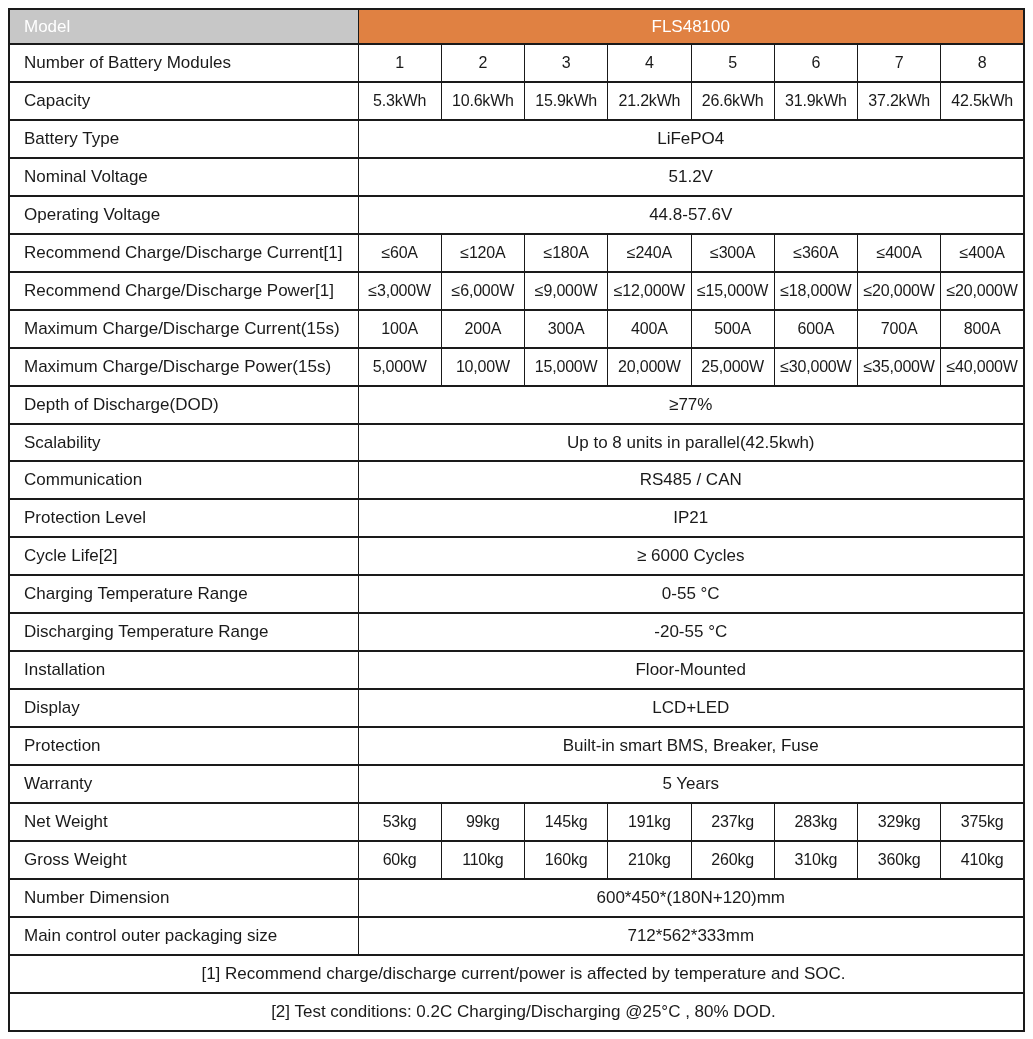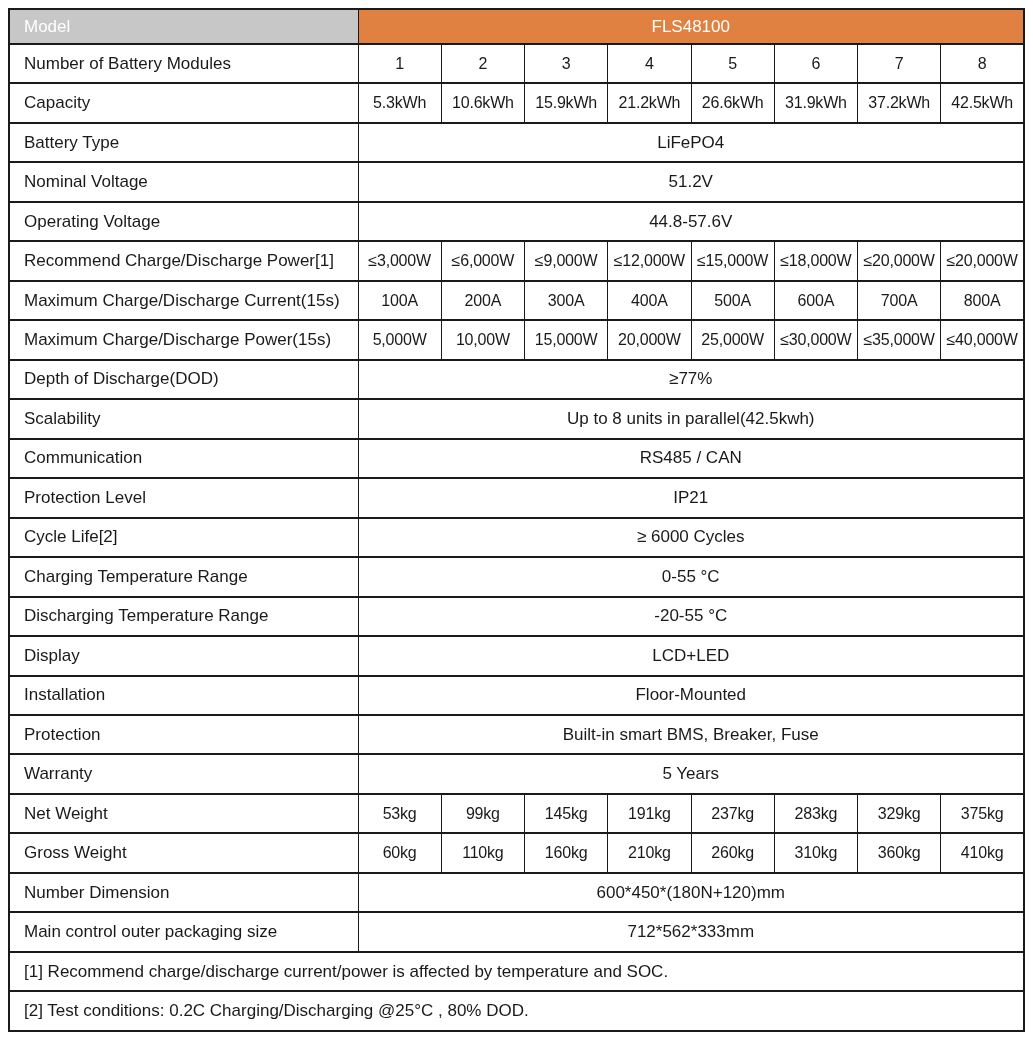--- a/index.html
+++ b/index.html
@@ -59,21 +59,21 @@
     text-align: center;
     font-size: 16px;
     letter-spacing: -0.2px;
     padding: 0 1px;
   }
   td.merged-cell {
     text-align: center;
     border-radius: 9px;
   }
   td.footnote-cell {
-    text-align: left;
+    text-align: center;
     padding-left: 14px;
   }
   tbody tr { height: 36px; }
 </style>
 </head>
 <body>
 
 <div class="sheet">
   <table class="spec">
     <colgroup>
@@ -115,20 +115,31 @@
         </tr>
         <tr>
           <td class="label-cell">Nominal Voltage</td>
           <td class="merged-cell" colspan="8">51.2V</td>
         </tr>
         <tr>
           <td class="label-cell">Operating Voltage</td>
           <td class="merged-cell" colspan="8">44.8-57.6V</td>
         </tr>
         <tr>
+          <td class="label-cell">Recommend Charge/Discharge Current[1]</td>
+          <td class="value-cell">≤60A</td>
+          <td class="value-cell">≤120A</td>
+          <td class="value-cell">≤180A</td>
+          <td class="value-cell">≤240A</td>
+          <td class="value-cell">≤300A</td>
+          <td class="value-cell">≤360A</td>
+          <td class="value-cell">≤400A</td>
+          <td class="value-cell">≤400A</td>
+        </tr>
+        <tr>
           <td class="label-cell">Recommend Charge/Discharge Power[1]</td>
           <td class="value-cell">≤3,000W</td>
           <td class="value-cell">≤6,000W</td>
           <td class="value-cell">≤9,000W</td>
           <td class="value-cell">≤12,000W</td>
           <td class="value-cell">≤15,000W</td>
           <td class="value-cell">≤18,000W</td>
           <td class="value-cell">≤20,000W</td>
           <td class="value-cell">≤20,000W</td>
         </tr>
@@ -176,26 +187,26 @@
         </tr>
         <tr>
           <td class="label-cell">Charging Temperature Range</td>
           <td class="merged-cell" colspan="8">0-55 °C</td>
         </tr>
         <tr>
           <td class="label-cell">Discharging Temperature Range</td>
           <td class="merged-cell" colspan="8">-20-55 °C</td>
         </tr>
         <tr>
+          <td class="label-cell">Installation</td>
+          <td class="merged-cell" colspan="8">Floor-Mounted</td>
+        </tr>
+        <tr>
           <td class="label-cell">Display</td>
           <td class="merged-cell" colspan="8">LCD+LED</td>
-        </tr>
-        <tr>
-          <td class="label-cell">Installation</td>
-          <td class="merged-cell" colspan="8">Floor-Mounted</td>
         </tr>
         <tr>
           <td class="label-cell">Protection</td>
           <td class="merged-cell" colspan="8">Built-in smart BMS, Breaker, Fuse</td>
         </tr>
         <tr>
           <td class="label-cell">Warranty</td>
           <td class="merged-cell" colspan="8">5 Years</td>
         </tr>
         <tr>

